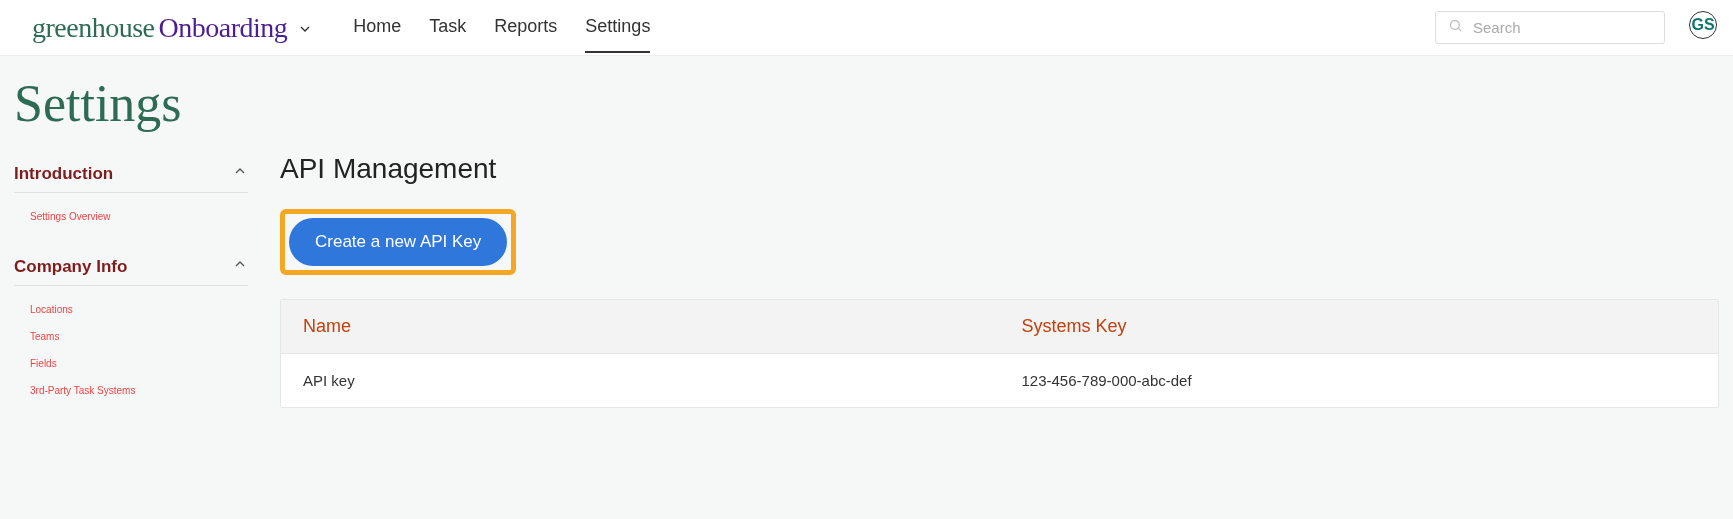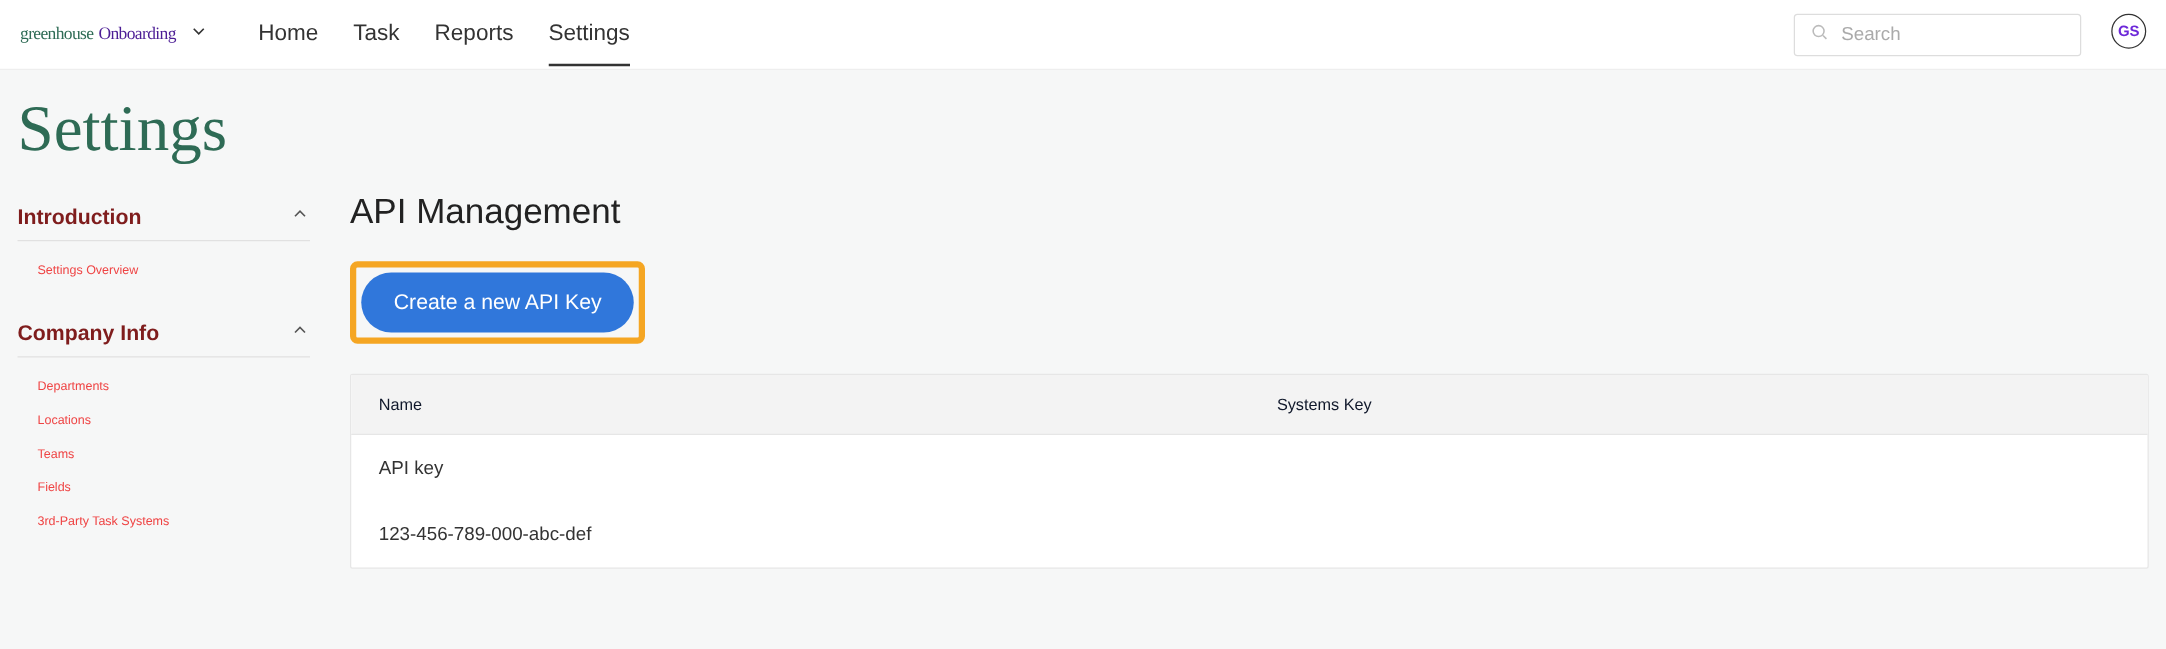--- a/index.html
+++ b/index.html
@@ -13,24 +13,25 @@
     background: #fff;
     height: 56px;
     display: flex;
     align-items: center;
     padding: 0 16px;
     border-bottom: 1px solid #eee;
   }
   .logo {
     display: flex;
     align-items: center;
-    font-size: 14px;
+    font-size: 28px;
     font-weight: 400;
     font-family: Georgia, "Times New Roman", serif;
     letter-spacing: -0.5px;
+    margin-left: 16px;
   }
   .logo .g1 { color: #2e6b55; }
   .logo .g2 { color: #4c1d95; margin-left: 4px; }
   .logo-chevron { margin-left: 10px; color: #333; }
   .nav {
     display: flex;
     margin-left: 40px;
     gap: 28px;
     align-items: flex-start;
   }
@@ -69,23 +70,23 @@
     color: #555;
   }
   .search-input::placeholder { color: #aaa; }
   .avatar {
     width: 28px; height: 28px;
     border: 1.5px solid #333;
     border-radius: 50%;
     display: flex;
     align-items: center;
     justify-content: center;
-    font-size: 12px;
+    font-size: 16px;
     font-weight: 600;
-    color: #6d28d9;
+    color: #0f766e;
     cursor: pointer;
   }
 
   .page {
     display: flex;
     flex-direction: column;
   }
   .page-title {
     font-family: Georgia, "Times New Roman", serif;
     font-size: 52px;
@@ -156,30 +157,29 @@
     width: 100%;
     background: #fff;
   }
   .thead {
     display: flex;
     background: #f3f3f3;
     border-bottom: 1px solid #e6e6e6;
   }
   .th {
     padding: 16px 22px;
-    font-size: 13px;
-    color: #0f172a;
+    font-size: 18px;
+    color: #c2410c;
     font-weight: 500;
   }
   .col-name { width: 50%; }
   .col-key { width: 50%; }
   .trow {
     display: flex;
     border-bottom: 1px solid #eee;
-    flex-direction: column;
   }
   .trow:last-child { border-bottom: none; }
   .td {
     padding: 18px 22px;
     font-size: 15px;
     color: #333;
   }
 </style>
 </head>
 <body>
@@ -235,21 +235,20 @@
 
       <div class="side-section-header">
         <span>Company Info</span>
         <span class="side-chevron">
           <svg width="16" height="16" viewBox="0 0 24 24" fill="none" stroke="currentColor" stroke-width="2">
               <polyline points="18 15 12 9 6 15"></polyline>
             </svg>
         </span>
       </div>
       <div class="side-list">
-        <div class="side-item">Departments</div>
         <div class="side-item">Locations</div>
         <div class="side-item">Teams</div>
         <div class="side-item">Fields</div>
         <div class="side-item">3rd-Party Task Systems</div>
       </div>
 
     </aside>
 
     <main class="main">
       <h2 class="main-heading">API Management</h2>

